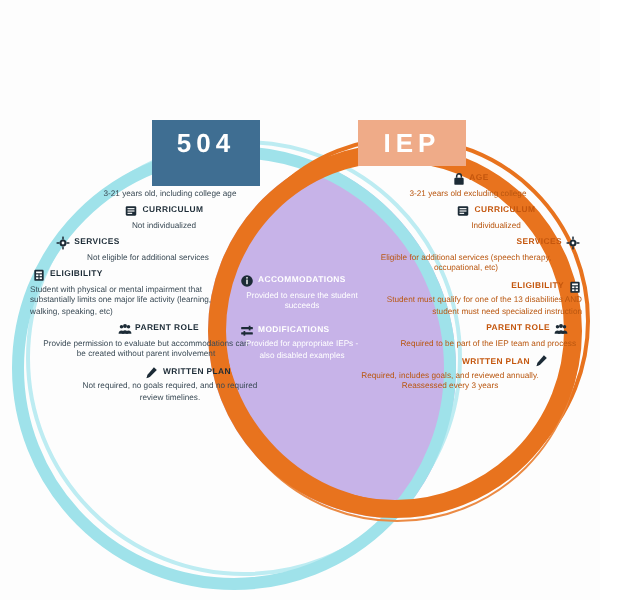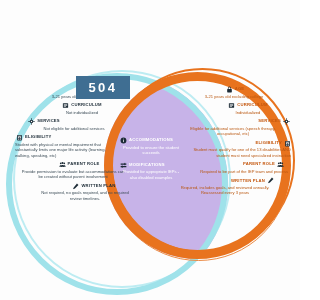--- a/index.html
+++ b/index.html
@@ -73,22 +73,22 @@
   
   .badge {
     position: absolute;
     z-index: 9;
     color: #ffffff;
     text-align: center;
     font-weight: bold;
     letter-spacing: 2.5px;
   }
   .badge-504 {
-    left: 76px; top: 76px;
-    width: 54px; height: 23px;
+    left: 76px; top: 60px;
+    width: 54px; height: 33px;
     line-height: 23px;
     background: #3f6e92;
     font-size: 13px;
   }
   .badge-iep {
     left: 179px; top: 60px;
     width: 54px; height: 23px;
     line-height: 23px;
     background: #efab88;
     font-size: 13px;
@@ -138,20 +138,21 @@
     <div class="lens-inner"></div>
   </div>
 
   <div class="ring ring-504-b"></div>
   <div class="ring ring-504"></div>
   <div class="ring ring-iep-b"></div>
   <div class="ring ring-iep-c"></div>
   <div class="ring ring-iep"></div>
 
   <div class="badge badge-504">504</div>
+  <div class="badge badge-iep">IEP</div>
 
   <div class="col col-left">
 
     <div class="item">
       <div class="item-head" style="padding-left:50px">
         <span class="ico">
           <svg viewBox="0 0 24 24">
               <rect x="4" y="10" width="16" height="12" rx="2" fill="#1c2b36"></rect>
               <path d="M8 10V7a4 4 0 0 1 8 0v3" stroke="#1c2b36" stroke-width="2.6" fill="none"></path>
             </svg>

